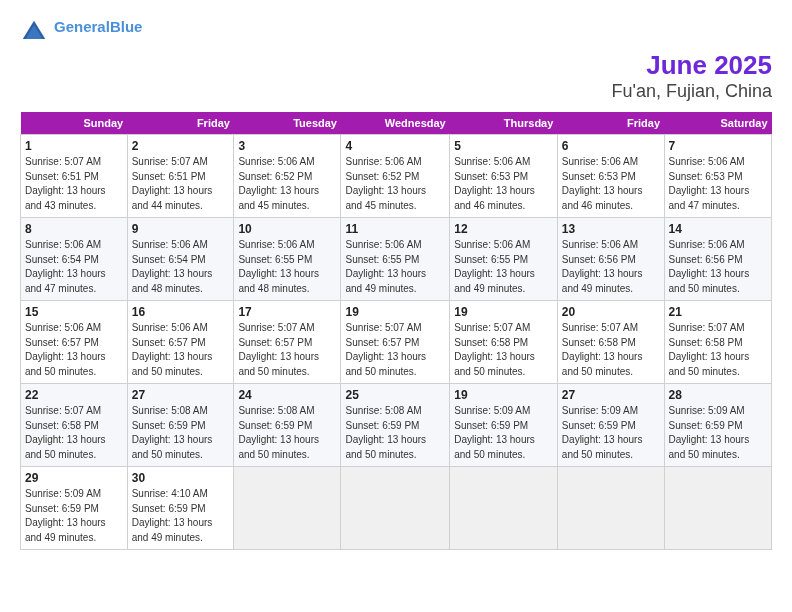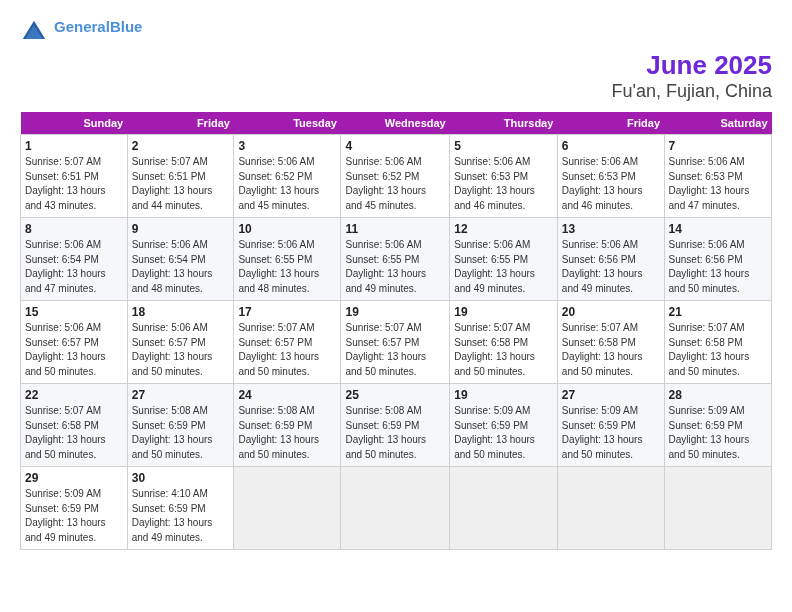--- a/index.html
+++ b/index.html
@@ -236,21 +236,21 @@
         </tr>
         <tr class="week-row">
           <td>
             <span class="day-num">15</span>
             <div class="day-info" style="white-space: pre-line;">Sunrise: 5:06 AM
 Sunset: 6:57 PM
 Daylight: 13 hours
 and 50 minutes.</div>
           </td>
           <td>
-            <span class="day-num">18</span>
+            <span class="day-num">16</span>
             <div class="day-info" style="white-space: pre-line;">Sunrise: 5:06 AM
 Sunset: 6:57 PM
 Daylight: 13 hours
 and 50 minutes.</div>
           </td>
           <td>
             <span class="day-num">17</span>
             <div class="day-info" style="white-space: pre-line;">Sunrise: 5:07 AM
 Sunset: 6:57 PM
 Daylight: 13 hours

